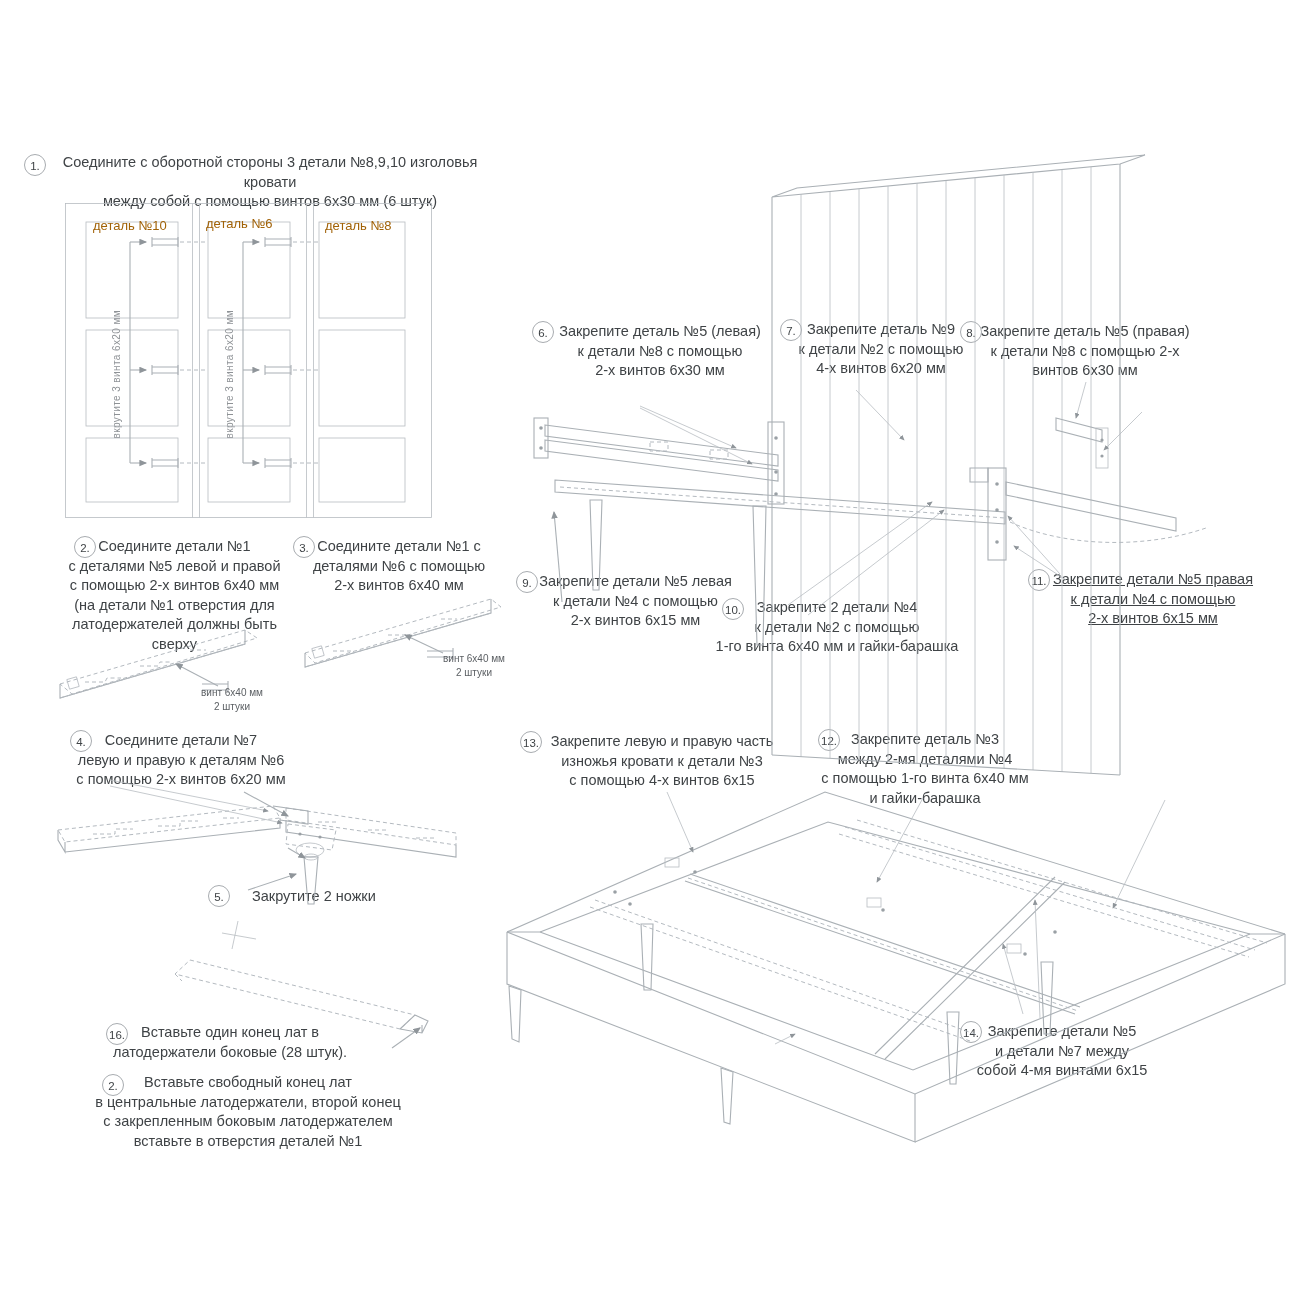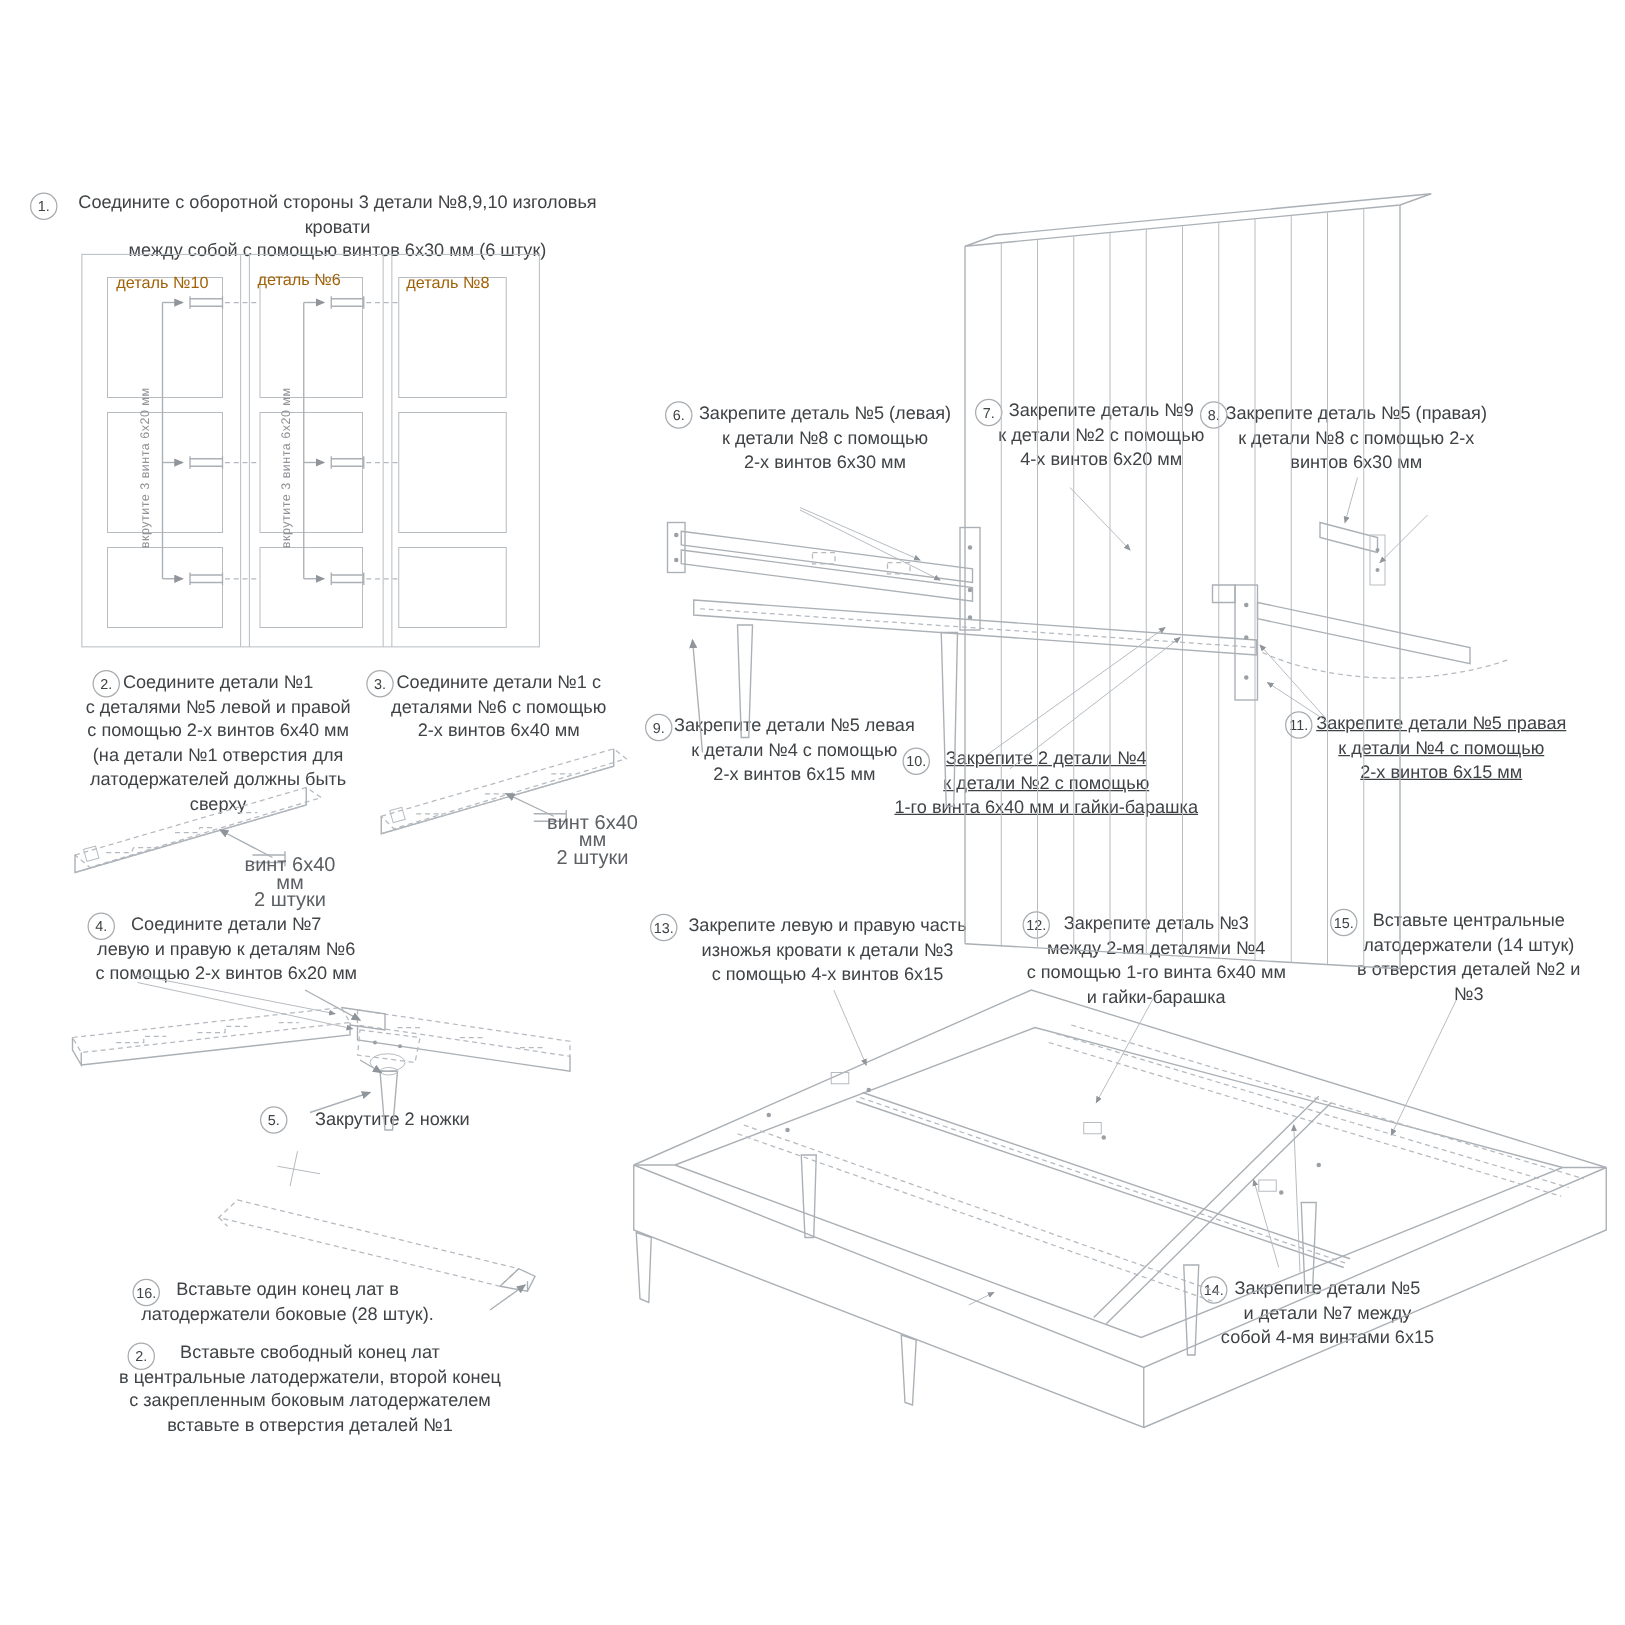--- a/index.html
+++ b/index.html
@@ -5,37 +5,37 @@
   html,body{margin:0;padding:0;background:#ffffff;}
   #canvas{position:relative;width:1300px;height:1300px;background:#ffffff;overflow:hidden;
           font-family:"Liberation Sans",sans-serif;color:#3f4346;}
   .step{position:absolute;text-align:center;font-size:14.5px;line-height:19.5px;color:#3f4346;}
   .step .txt{white-space:pre-line;}
   .num{position:absolute;width:22px;height:22px;border:1px solid #a8acb0;border-radius:50%;
        font-size:11.5px;line-height:22px;text-align:center;background:#fff;color:#3f4346;box-sizing:border-box;}
   .plabel{position:absolute;font-size:13px;color:#a16207;}
   .vlabel{position:absolute;font-size:10px;color:#8e9296;writing-mode:vertical-rl;transform:rotate(180deg);
           letter-spacing:.4px;white-space:nowrap;}
-  .slabel{position:absolute;font-size:16px;line-height:14px;color:#5c6064;text-align:center;white-space:pre-line;}
+  .slabel{position:absolute;font-size:10px;line-height:14px;color:#5c6064;text-align:center;white-space:pre-line;}
   svg{position:absolute;overflow:visible;}
   .ln{stroke:#aab0b5;stroke-width:1.1;fill:none;}
   .lnd{stroke:#b4bac0;stroke-width:1;fill:none;stroke-dasharray:4 3;}
   .lnt{stroke:#b7bcc1;stroke-width:.8;fill:none;}
   .dot{fill:#9aa0a5;}
   
   .s1{left:40px;top:153px;width:460px;} .s1 .num{left:-16px;top:1px;}
   .s2{left:52px;top:537px;width:245px;} .s2 .num{left:22px;top:-1px;}
   .s3{left:293px;top:537px;width:212px;} .s3 .num{left:0px;top:-1px;}
   .s4{left:50px;top:731px;width:262px;} .s4 .num{left:20px;top:-1px;}
   .s5{left:208px;top:887px;width:220px;text-align:left;} .s5 .num{left:0px;top:-2px;} .s5 .txt{margin-left:44px;}
   .s6{left:546px;top:322px;width:228px;} .s6 .num{left:-14px;top:-1px;}
   .s7{left:786px;top:320px;width:190px;} .s7 .num{left:-6px;top:-1px;}
   .s8{left:972px;top:322px;width:226px;} .s8 .num{left:-12px;top:-1px;}
   .s9{left:528px;top:572px;width:215px;} .s9 .num{left:-12px;top:-1px;}
-  .s10{left:692px;top:598px;width:290px;text-decoration:underline;} .s10 .num{left:30px;top:0px;}
+  .s10{left:692px;top:598px;width:290px;} .s10 .num{left:30px;top:0px;}
   .s11{left:1036px;top:570px;width:234px;text-decoration:underline;} .s11 .num{left:-8px;top:-1px;}
   .s12{left:818px;top:730px;width:214px;} .s12 .num{left:0px;top:-1px;text-align:center;}
   .s13{left:536px;top:732px;width:252px;} .s13 .num{left:-16px;top:-1px;}
   .s14{left:952px;top:1022px;width:220px;} .s14 .num{left:8px;top:-1px;}
   .s15{left:1072px;top:728px;width:206px;} .s15 .num{left:-8px;top:-1px;}
   .s16{left:96px;top:1023px;width:268px;} .s16 .num{left:10px;top:0px;}
   .s17{left:56px;top:1073px;width:384px;} .s17 .num{left:46px;top:1px;}
 </style>
 </head>
 <body>
@@ -118,26 +118,20 @@
     <span class="num">13.</span>
     <div class="txt">Закрепите левую и правую часть
 изножья кровати к детали №3
 с помощью 4-х винтов 6х15</div>
   </div>
   <div class="step s14">
     <span class="num">14.</span>
     <div class="txt">Закрепите детали №5
 и детали №7  между
 собой 4-мя винтами 6х15</div>
-  </div>
-  <div class="step s15">
-    <span class="num">15.</span>
-    <div class="txt">Вставьте центральные
-латодержатели (14 штук)
-в отверстия деталей №2 и №3</div>
   </div>
   <div class="step s16">
     <span class="num">16.</span>
     <div class="txt">Вставьте один конец лат в
 латодержатели боковые (28 штук).</div>
   </div>
   <div class="step s17">
     <span class="num">2.</span>
     <div class="txt">Вставьте свободный конец лат
 в центральные латодержатели, второй конец

